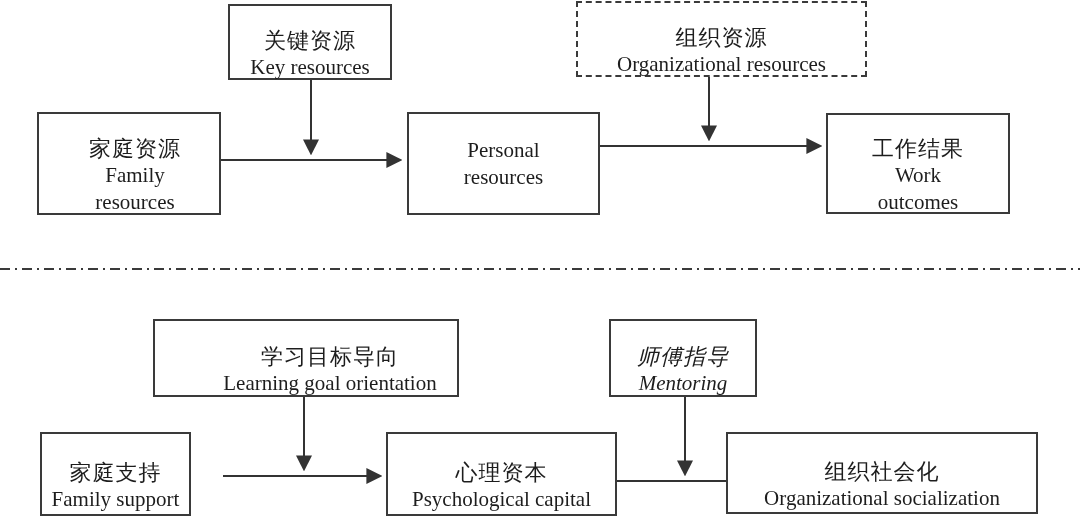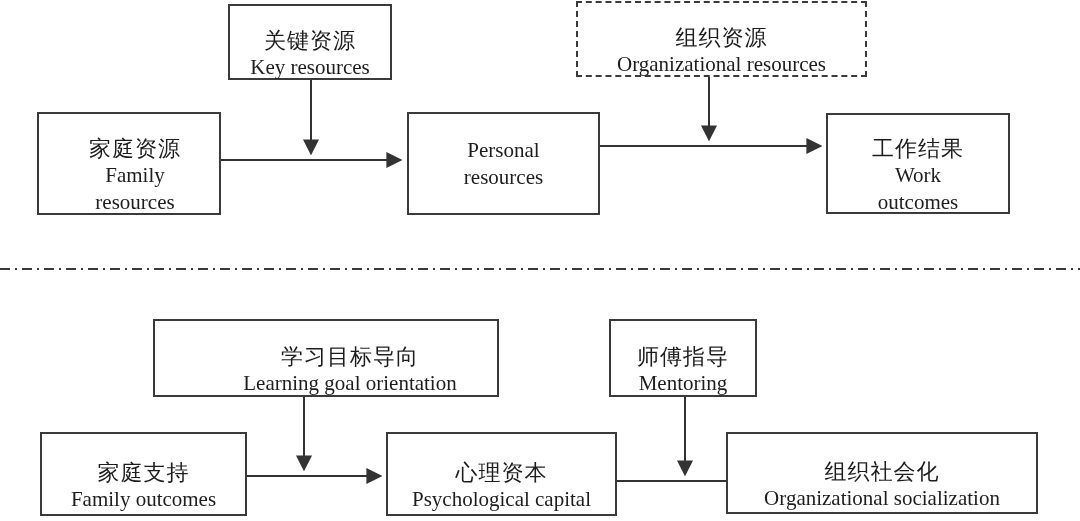--- a/index.html
+++ b/index.html
@@ -103,33 +103,33 @@
     <div class="en">Personal
 resources</div>
   </div>
 
   <div class="node" style="left:826px; top:113px; width:184px; height:101px;">
     <div class="zh">工作结果</div>
     <div class="en">Work
 outcomes</div>
   </div>
 
-  <div class="node" style="left:153px; top:319px; width:346px; height:78px;padding-left:48px;">
+  <div class="node" style="left:153px; top:319px; width:306px; height:78px;padding-left:48px;">
     <div class="zh">学习目标导向</div>
     <div class="en">Learning goal orientation</div>
   </div>
 
-  <div class="node" style="left:609px; top:319px; width:148px; height:78px;">
+  <div class="node" style="left:609px; top:319px; width:148px; height:78px;font-style:italic;">
     <div class="zh">师傅指导</div>
     <div class="en">Mentoring</div>
   </div>
 
-  <div class="node" style="left:40px; top:432px; width:207px; height:84px;">
+  <div class="node" style="left:40px; top:432px; width:151px; height:84px;">
     <div class="zh">家庭支持</div>
-    <div class="en">Family outcomes</div>
+    <div class="en">Family support</div>
   </div>
 
   <div class="node" style="left:386px; top:432px; width:231px; height:84px;">
     <div class="zh">心理资本</div>
     <div class="en">Psychological capital</div>
   </div>
 
   <div class="node" style="left:726px; top:432px; width:312px; height:82px;">
     <div class="zh">组织社会化</div>
     <div class="en">Organizational socialization</div>

